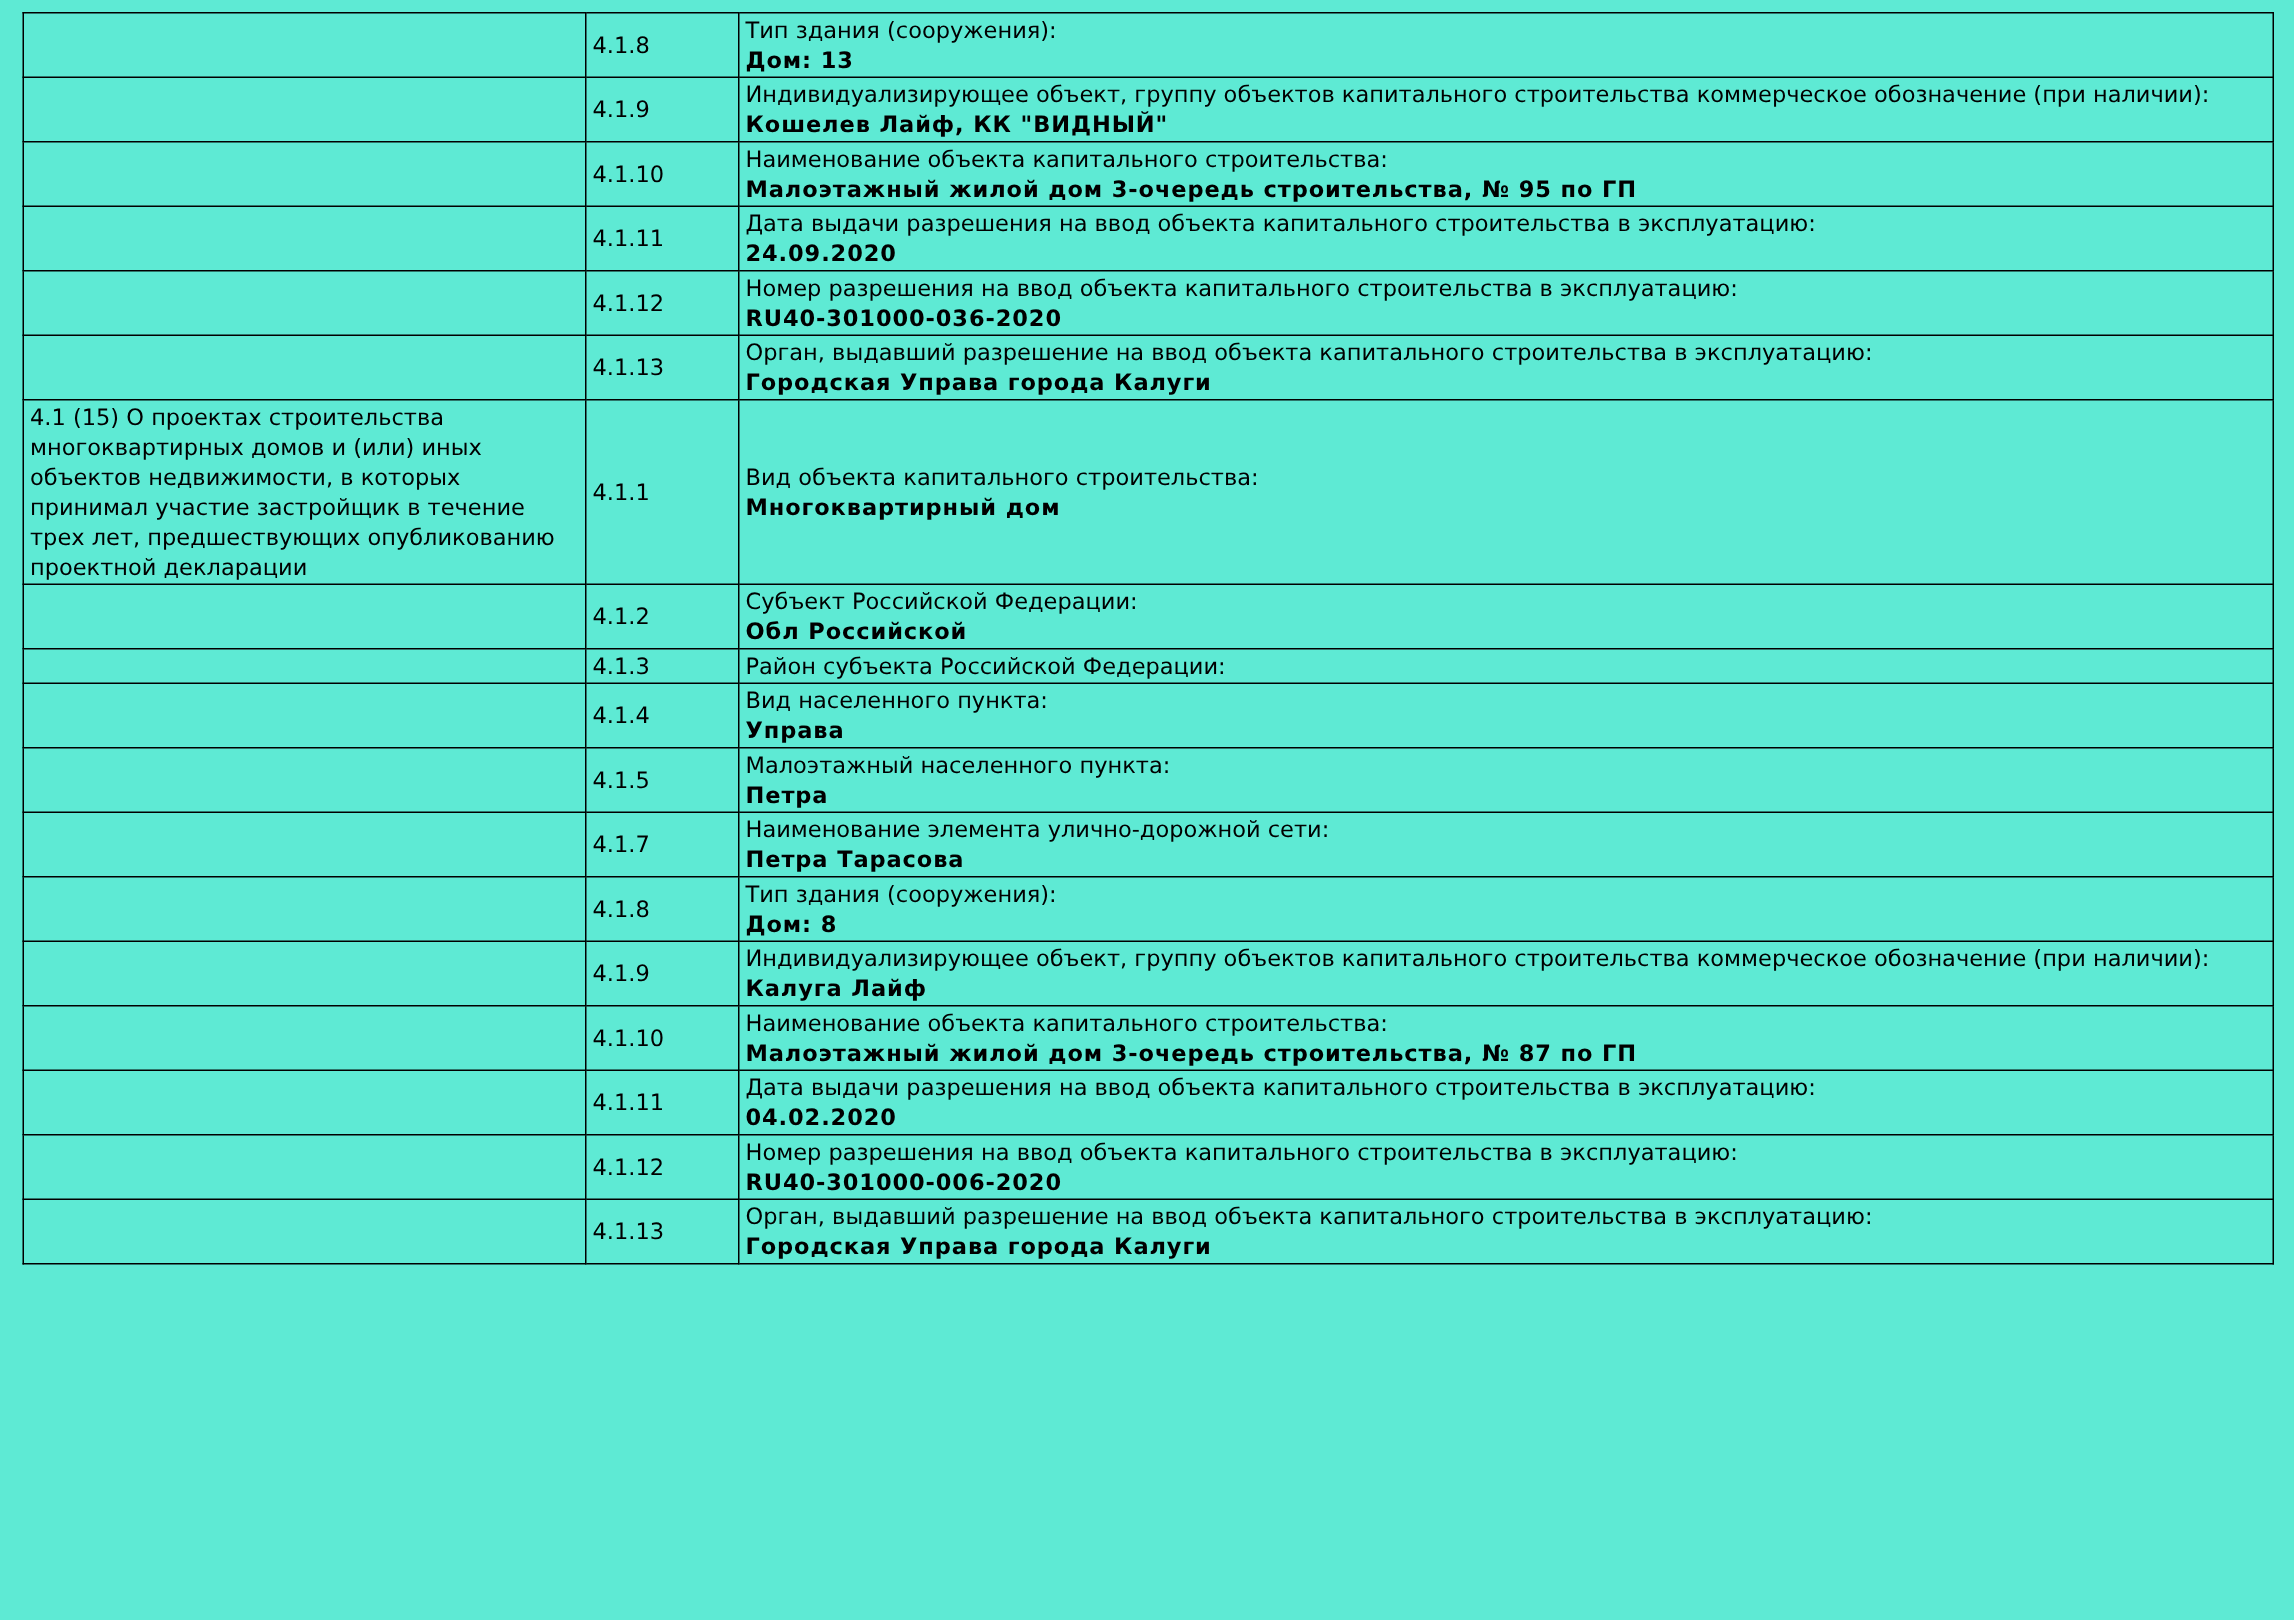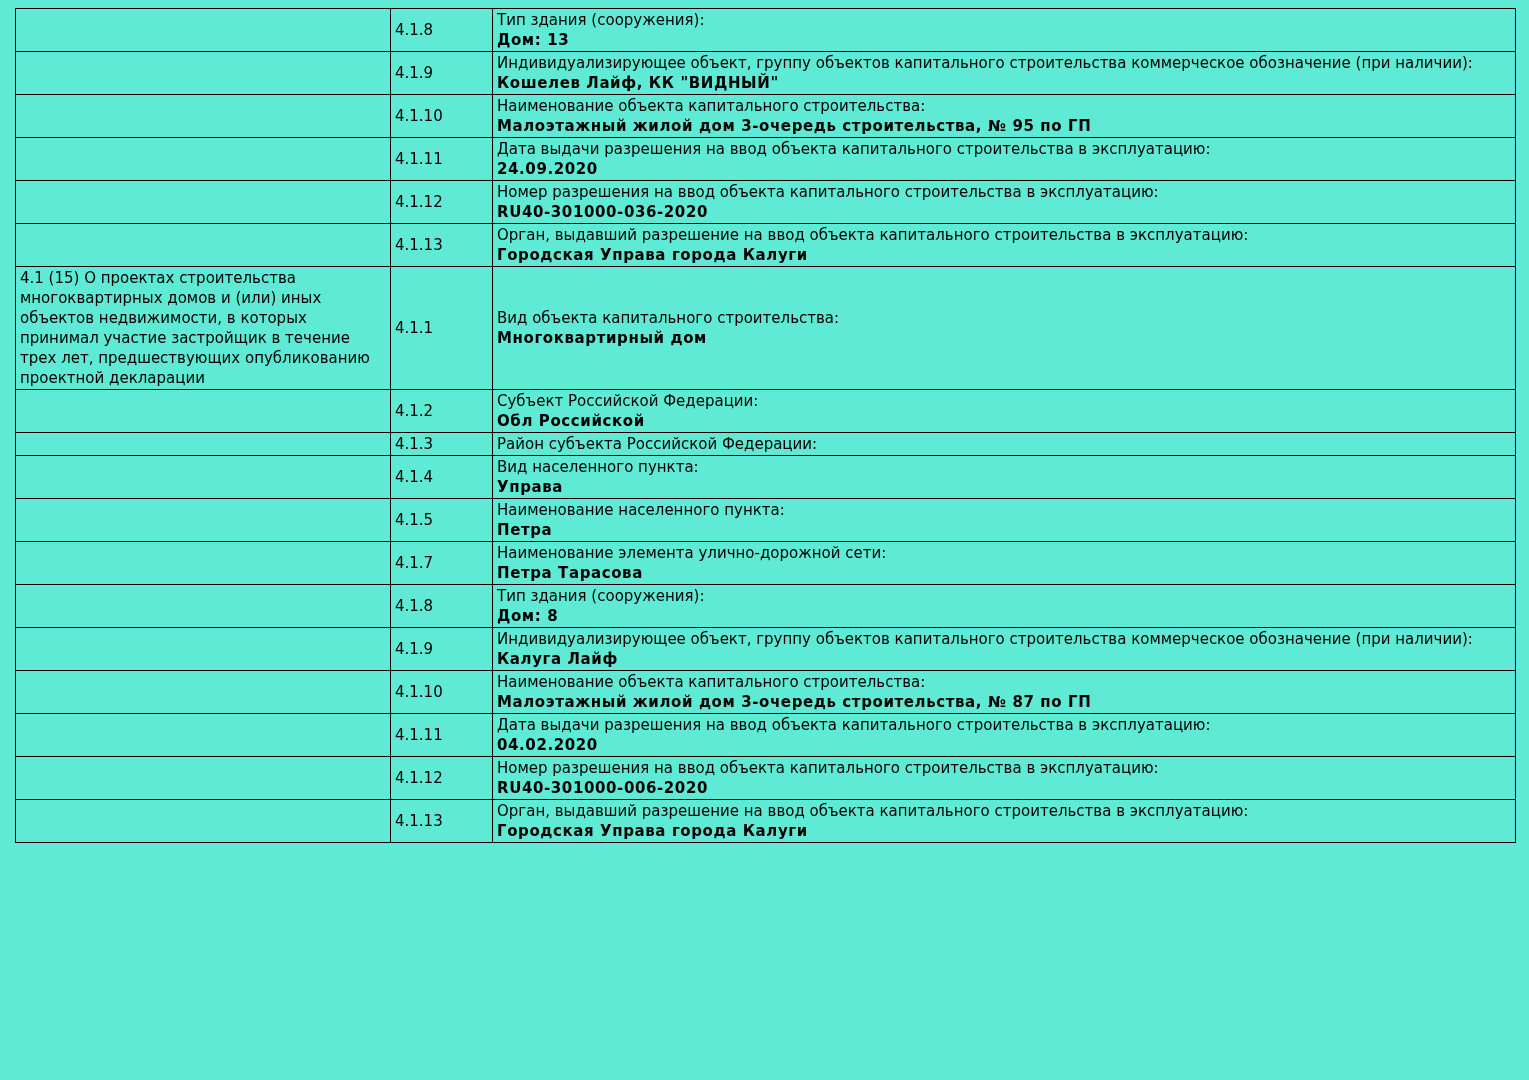--- a/index.html
+++ b/index.html
@@ -136,21 +136,21 @@
         <td class="code">4.1.4</td>
         <td class="content">
           <div class="label">Вид населенного пункта:</div>
           <div class="value">Управа</div>
         </td>
       </tr>
       <tr>
         <td class="section"></td>
         <td class="code">4.1.5</td>
         <td class="content">
-          <div class="label">Наименование населенного пункта:</div>
+          <div class="label">Малоэтажный населенного пункта:</div>
           <div class="value">Петра</div>
         </td>
       </tr>
       <tr>
         <td class="section"></td>
         <td class="code">4.1.7</td>
         <td class="content">
           <div class="label">Наименование элемента улично-дорожной сети:</div>
           <div class="value">Петра Тарасова</div>
         </td>

